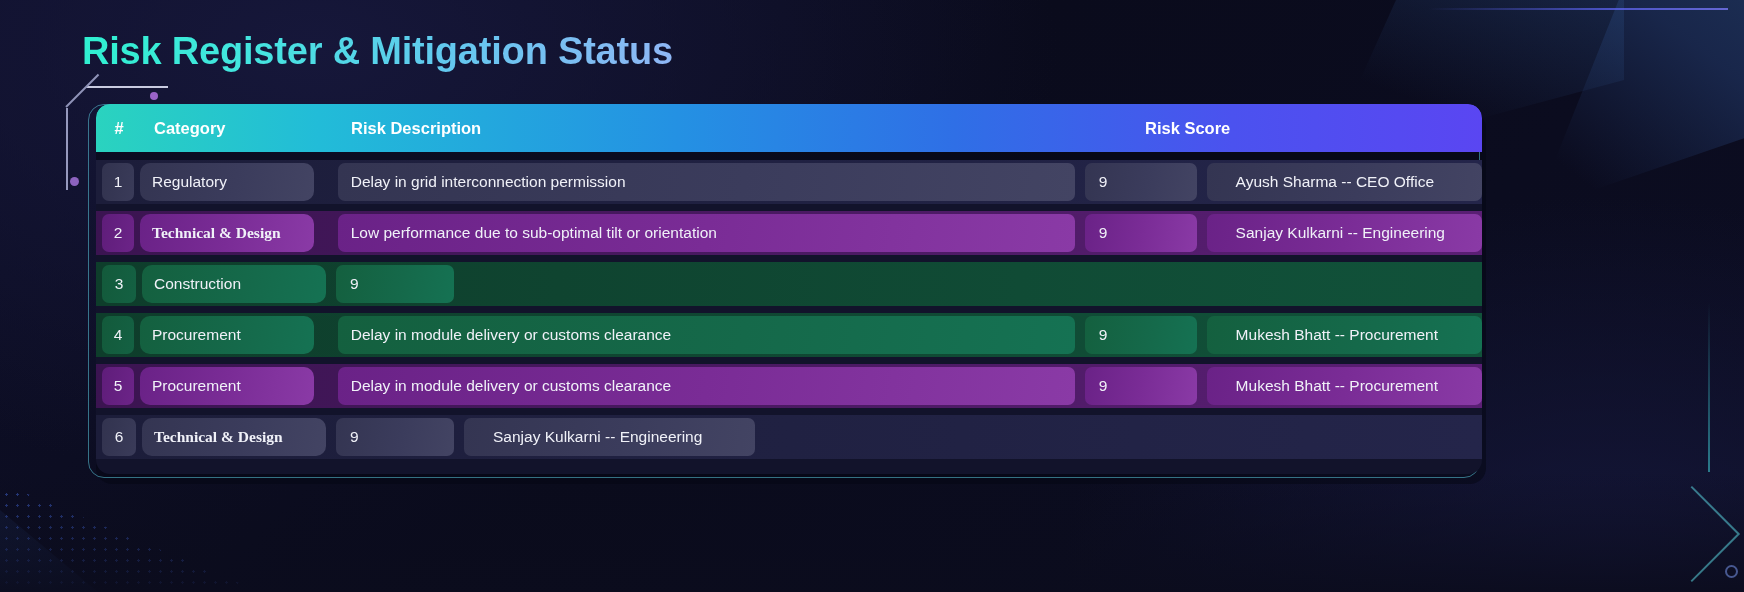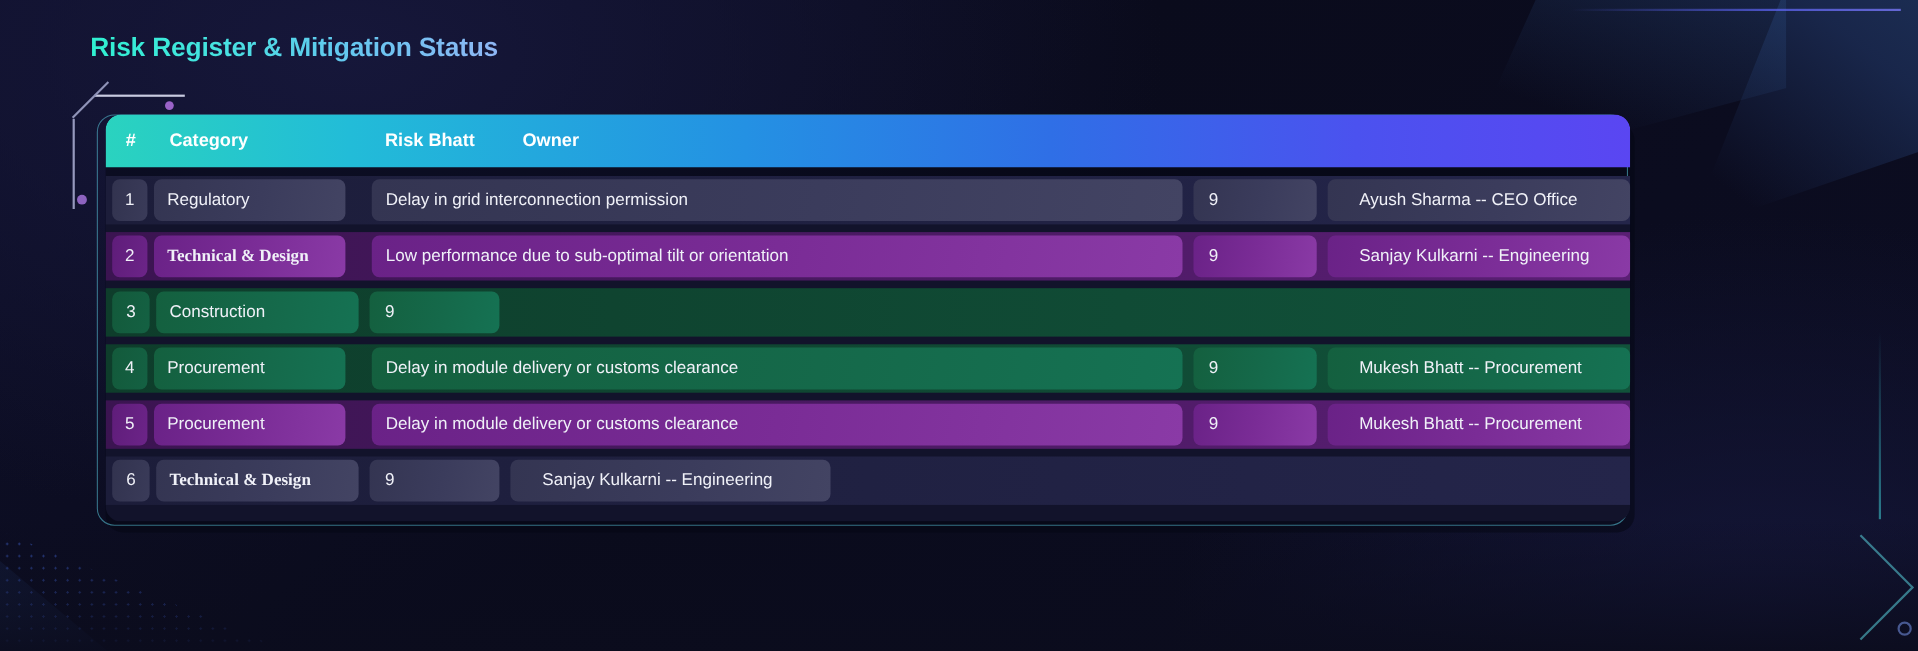--- a/index.html
+++ b/index.html
@@ -97,21 +97,21 @@
     width: 9px; height: 9px;
     border-radius: 50%;
     border: 2px solid rgba(120,150,235,.55);
     z-index: 3;
   }
 
   
   .title {
     position: absolute;
     left: 82px; top: 30px;
-    font-size: 24px;
+    font-size: 38px;
     font-weight: bold;
     letter-spacing: -0.2px;
     background: linear-gradient(96deg, #2ff0d0 0%, #45e4e0 30%, #63c8ef 62%, #8fb6f5 100%);
     -webkit-background-clip: text;
     background-clip: text;
     color: transparent;
     -webkit-text-fill-color: transparent;
     z-index: 6;
     white-space: nowrap;
     text-decoration: underline;
@@ -219,21 +219,21 @@
     align-items: center;
     border-radius: 7px;
     color: #f0f1f8;
     font-size: 15.5px;
     white-space: nowrap;
     overflow: hidden;
   }
 
   
   .c-idx   { width: 34px; margin-left: 6px; justify-content: center; }
-  .c-cat   { width: 172px; margin-left: 6px; padding-left: 12px; }
+  .c-cat   { width: 172px; margin-left: 6px; padding-left: 12px; border-radius: 10px; }
   .c-desc  { width: 770px; margin-left: 24px; padding-left: 13px; }
   .c-score { width: 104px; margin-left: 10px; padding-left: 14px; }
   .c-owner { width: 262px; margin-left: 10px; padding-left: 29px; }
 
   .th-idx   { width: 34px; margin-left: 6px; text-align: center; }
   .th-cat   { width: 172px; margin-left: 6px; padding-left: 12px; }
   .th-desc  { width: 770px; margin-left: 12px; padding-left: 13px; }
   .th-score { width: 104px; margin-left: 10px; padding-left: 14px; }
   .th-owner { width: 262px; margin-left: 10px; padding-left: 11px; }
 
@@ -276,22 +276,22 @@
 <div class="dot-violet-a"></div>
 <div class="dot-violet-b"></div>
 
 <div class="card-shadow"></div>
 
 <div class="table-wrap">
 
   <div class="thead">
     <div class="th th-idx">#</div>
     <div class="th th-cat">Category</div>
-    <div class="th th-score">Risk Bhatt</div>
-    <div class="th th-owner">Owner</div>
+    <div class="th th-desc">Risk Description</div>
+    <div class="th th-score">Risk Score</div>
   </div>
 
   <div class="tbody">
 
     <div class="trow tone-slate row-bg-slate">
       <div class="cell c-idx">1</div>
       <div class="cell c-cat">Regulatory</div>
       <div class="cell c-desc">Delay in grid interconnection permission</div>
       <div class="cell c-score">9</div>
       <div class="cell c-owner">Ayush Sharma -- CEO Office</div>

